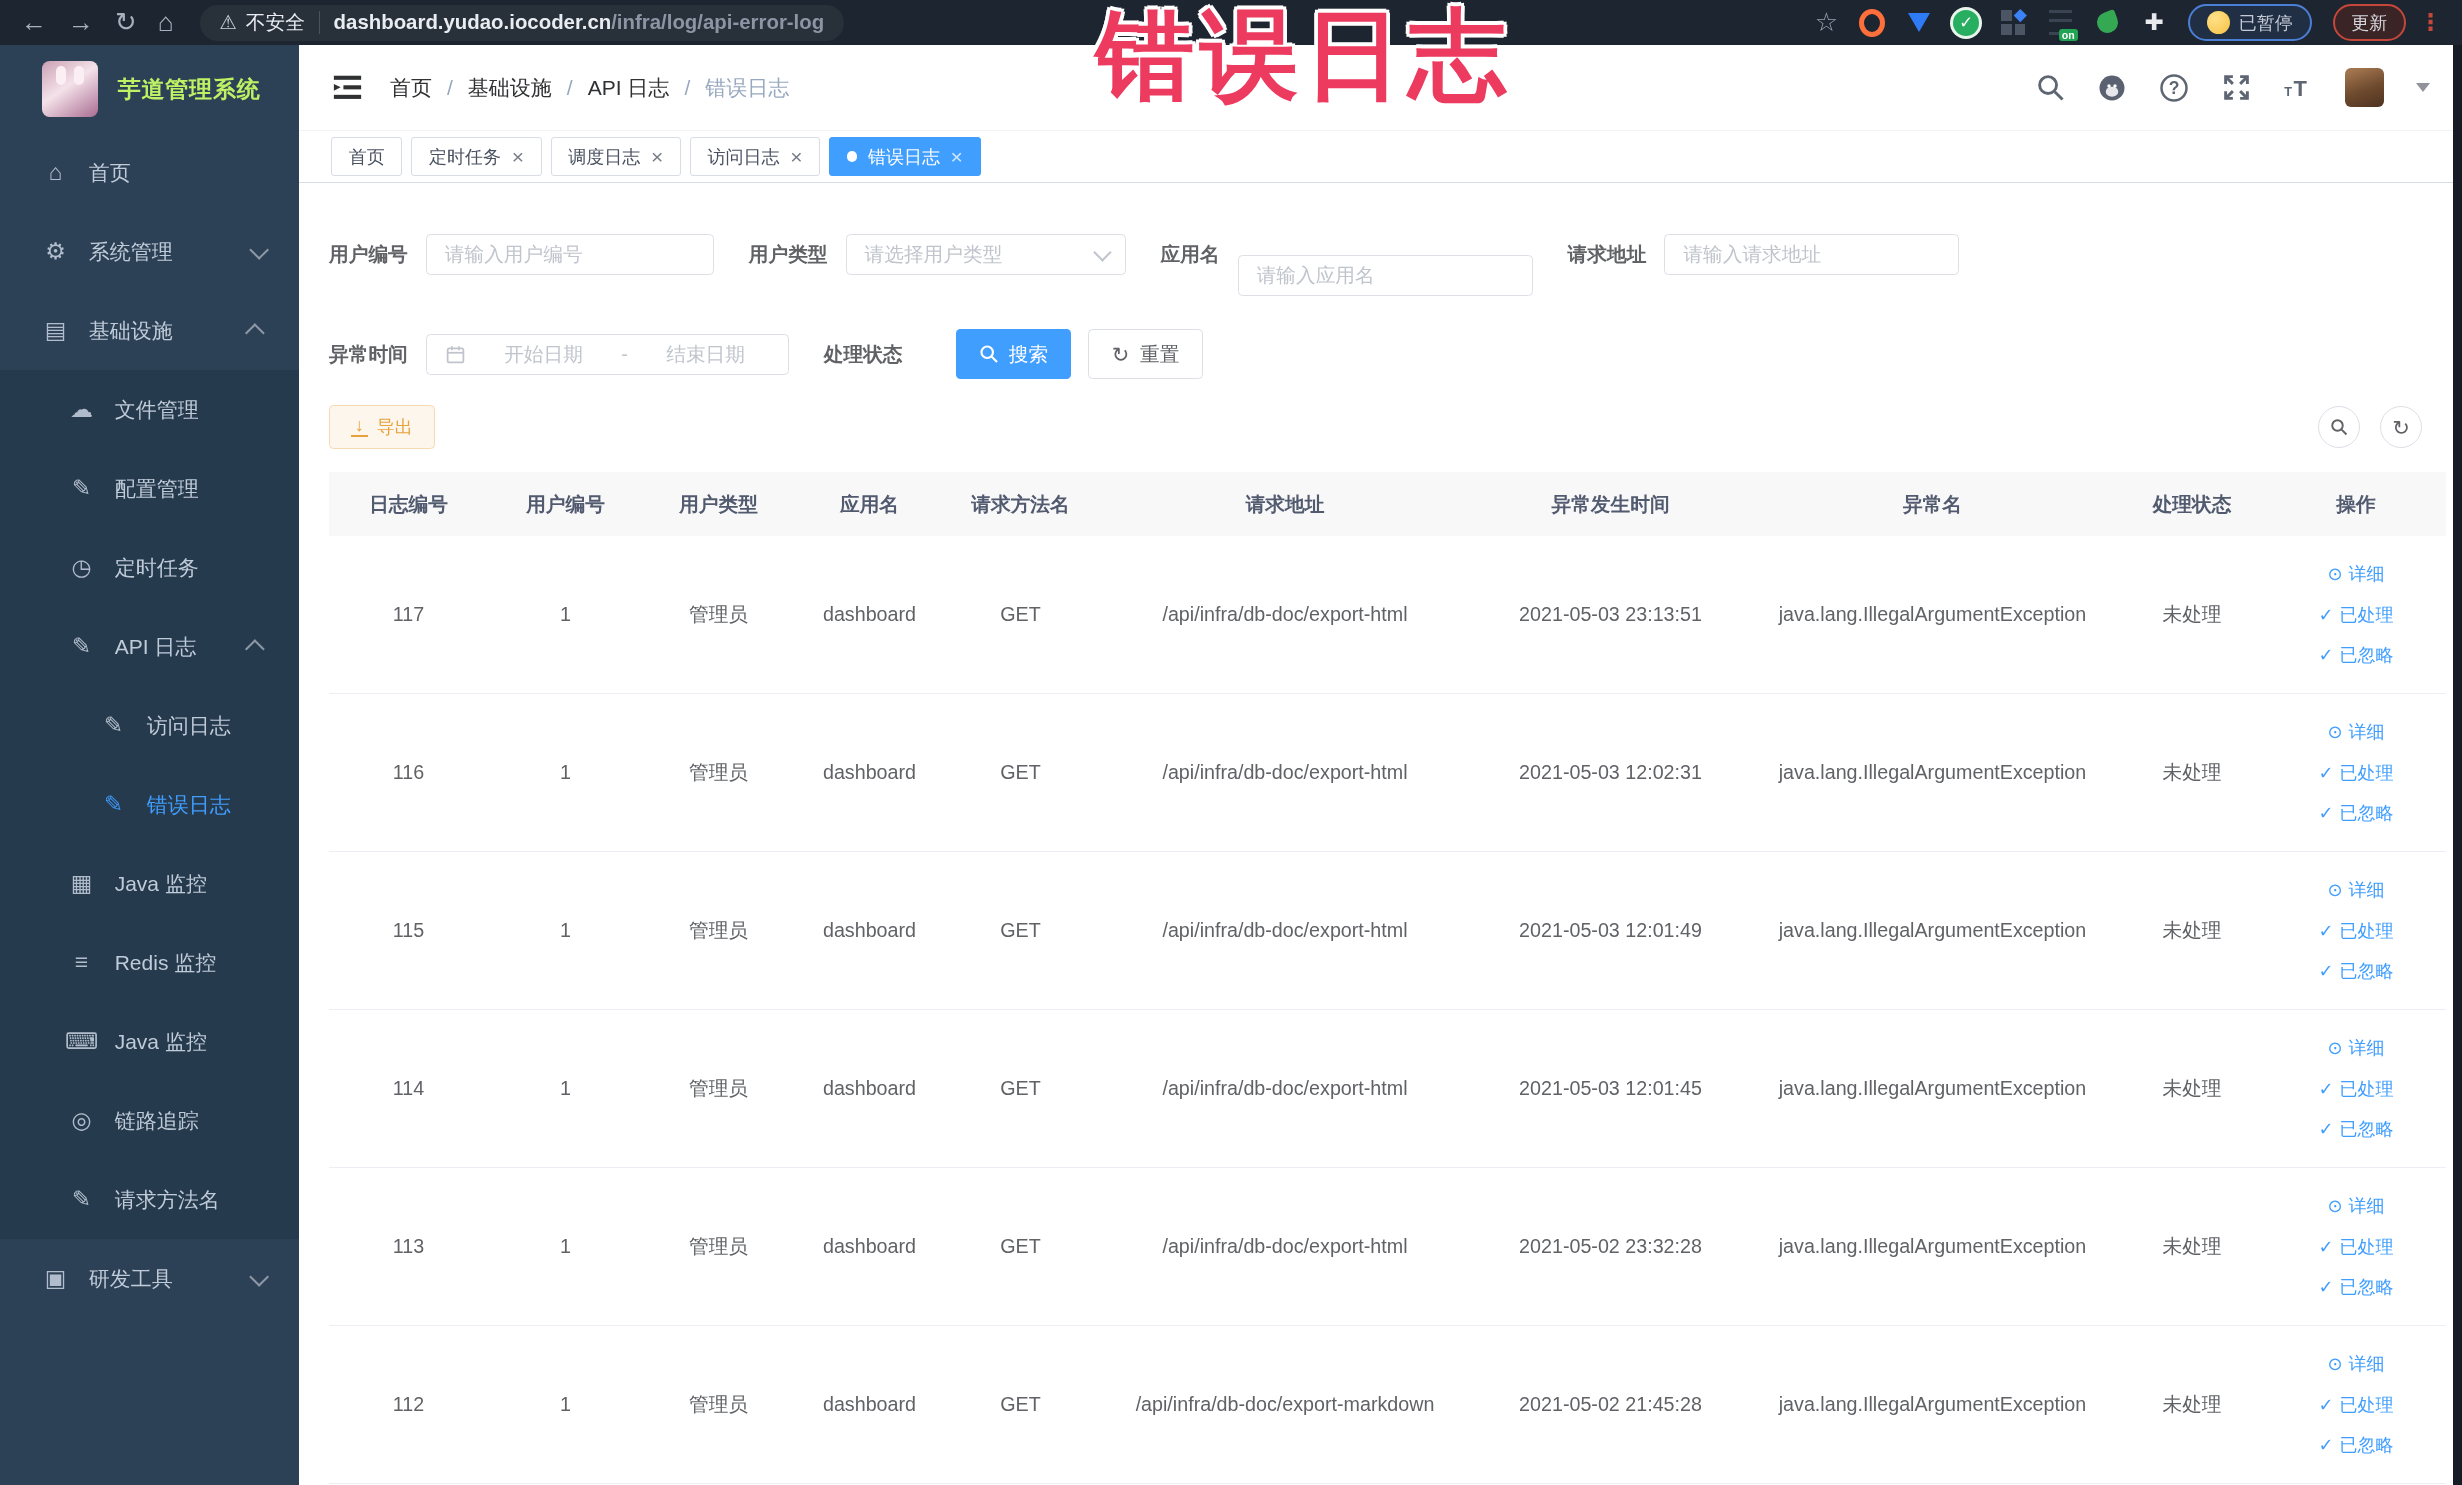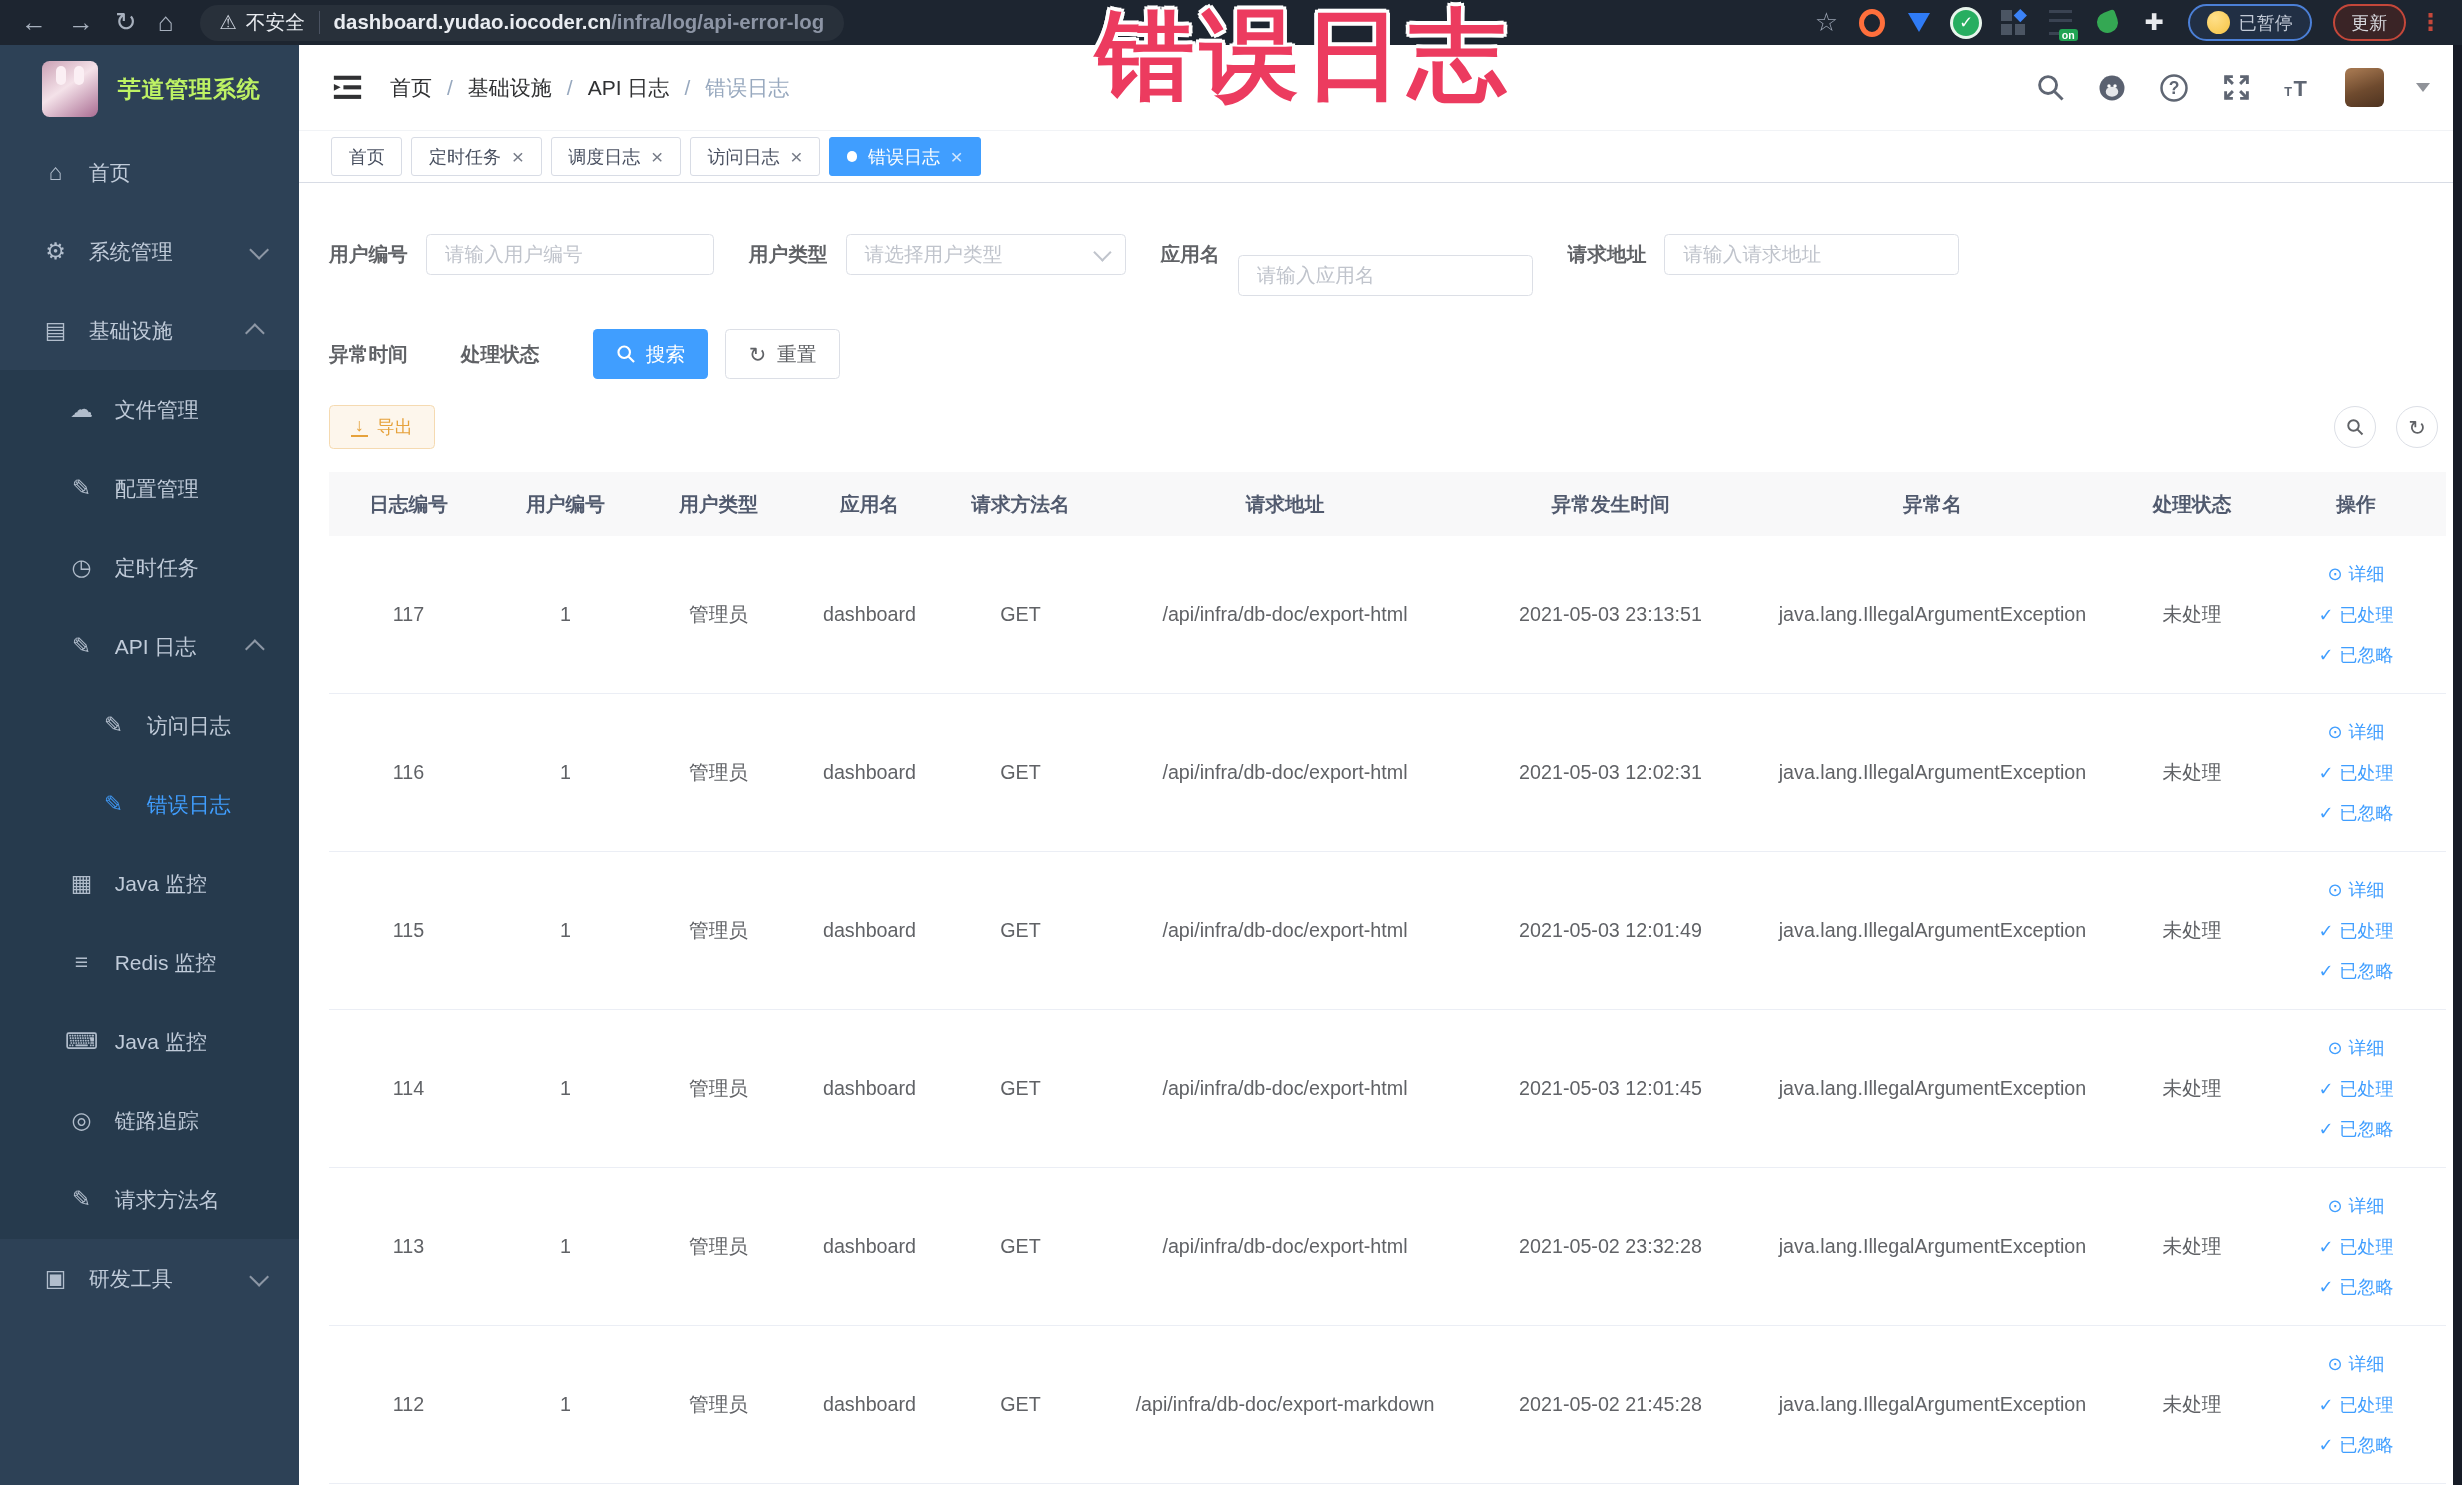--- a/index.html
+++ b/index.html
@@ -82,21 +82,21 @@
     border-top:9px solid #909399;cursor:pointer;}
 
   .tabbar{height:51px;border-bottom:1.5px solid #d8dce5;display:flex;align-items:center;
     padding:0 32px;gap:9px;}
   .tab{height:39px;padding:0 16.7px;border:1.5px solid #d8dce5;border-radius:3px;background:#fff;
     display:flex;align-items:center;gap:10.6px;font-size:18px;color:#495060;cursor:pointer;box-sizing:border-box;}
   .tab.active{background:#409eff;border-color:#409eff;color:#fff;}
   .tab-dot{width:10.6px;height:10.6px;border-radius:50%;background:#fff;}
   .tab-close{font-size:21px;line-height:1;opacity:.75;cursor:pointer;}
 
-  .content{padding:30px 24px 0 30px;}
+  .content{padding:30px 40px 0 30px;}
   .filter-row{display:flex;align-items:center;margin-bottom:33px;}
   .filter-row.second{margin-bottom:26px;}
   .field{display:flex;align-items:center;margin-right:35px;}
   .f-label{font-size:19.7px;font-weight:700;color:#606266;margin-right:18px;white-space:nowrap;}
   .input{height:41px;border:1.5px solid #dcdfe6;border-radius:4.5px;background:#fff;box-sizing:border-box;
     font-size:19.7px;color:#606266;padding:0 18px;font-family:inherit;}
   input.input::placeholder{color:#c0c4cc;}
   .selectbox{display:flex;align-items:center;justify-content:space-between;cursor:pointer;}
   .selectbox .ph{color:#c0c4cc;font-size:19.7px;}
   .sel-chev{width:10.6px;height:10.6px;border-right:2.3px solid #c0c4cc;border-bottom:2.3px solid #c0c4cc;
@@ -367,20 +367,31 @@
           </div>
           <div class="field">
             <span class="f-label">请求地址</span>
             <input class="input" placeholder="请输入请求地址" style="width: 295px;">
           </div>
         </div>
 
       <div class="filter-row second">
         <div class="field">
           <span class="f-label">异常时间</span>
+          <div class="input date-range">
+            <svg class="sico" width="21" height="21" viewBox="0 0 24 24" fill="none" stroke="#c0c4cc" stroke-width="2">
+              <rect x="3" y="5" width="18" height="16" rx="2"></rect>
+                <line x1="3" y1="10" x2="21" y2="10"></line>
+              <line x1="8" y1="2.5" x2="8" y2="7"></line>
+                <line x1="16" y1="2.5" x2="16" y2="7"></line>
+              </svg>
+            <span class="ph">开始日期</span>
+            <span class="date-sep">-</span>
+            <span class="ph">结束日期</span>
+          </div>
         </div>
         <div class="field">
           <span class="f-label">处理状态</span>
         </div>
         <button class="btn btn-primary">
           <svg class="sico" width="19.7" height="19.7" viewBox="0 0 24 24" fill="none" stroke="#fff" stroke-width="2.6">
             <circle cx="10" cy="10" r="7"></circle>
               <line x1="15.5" y1="15.5" x2="22" y2="22"></line>
             </svg>
           <span>搜索</span>

